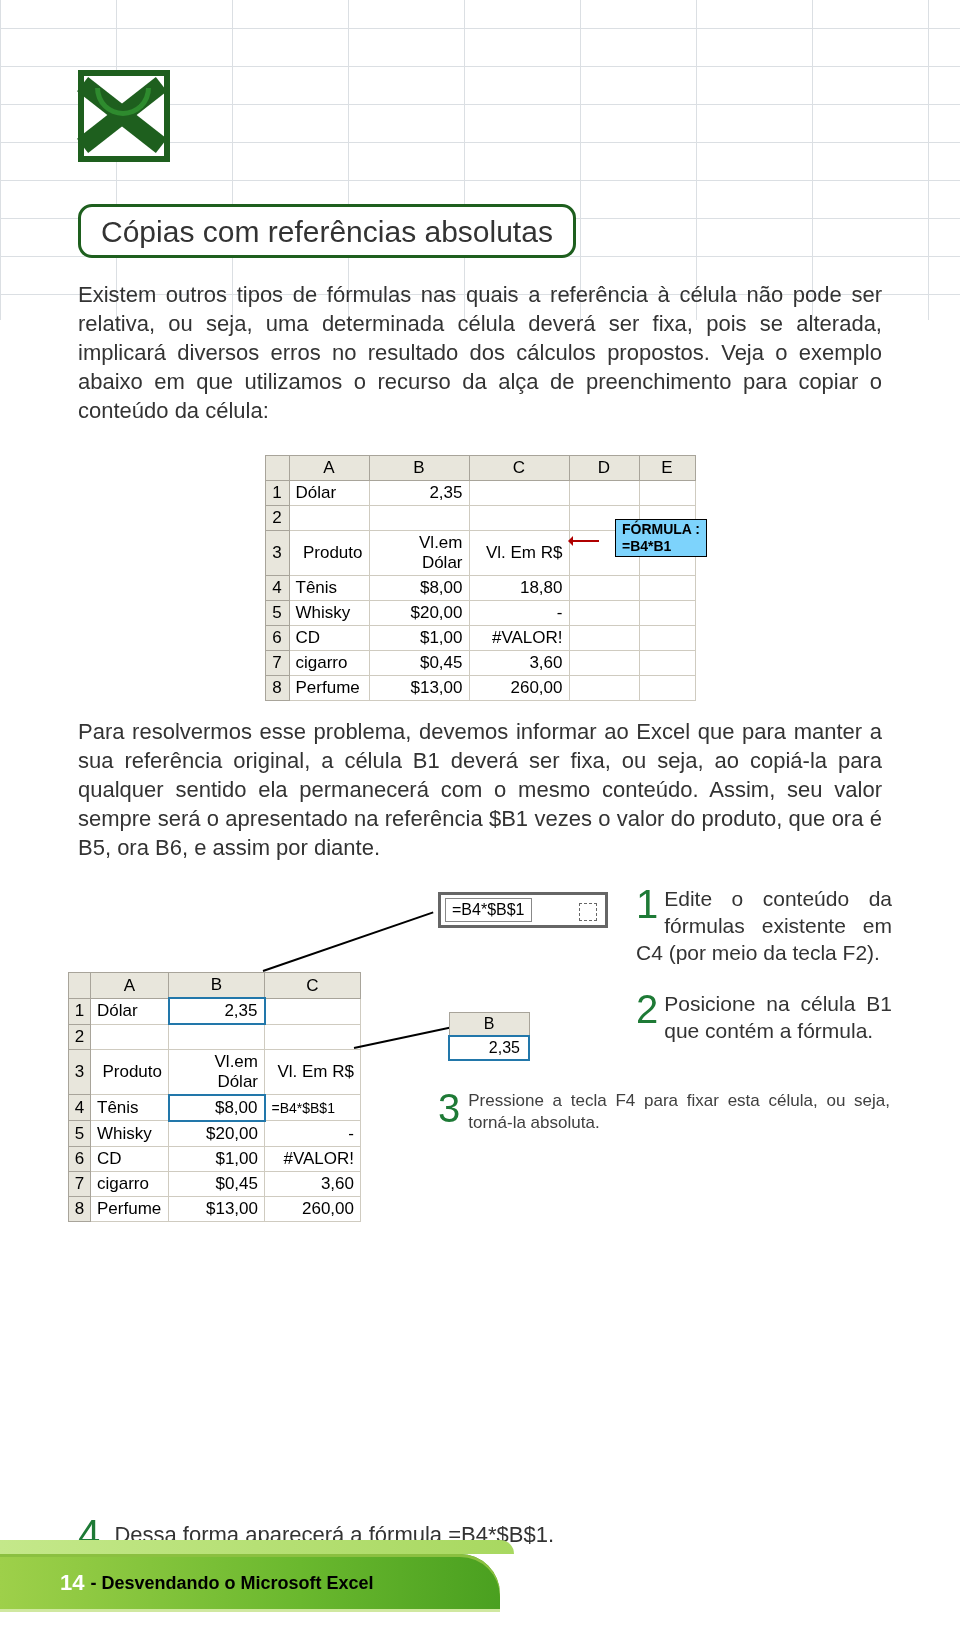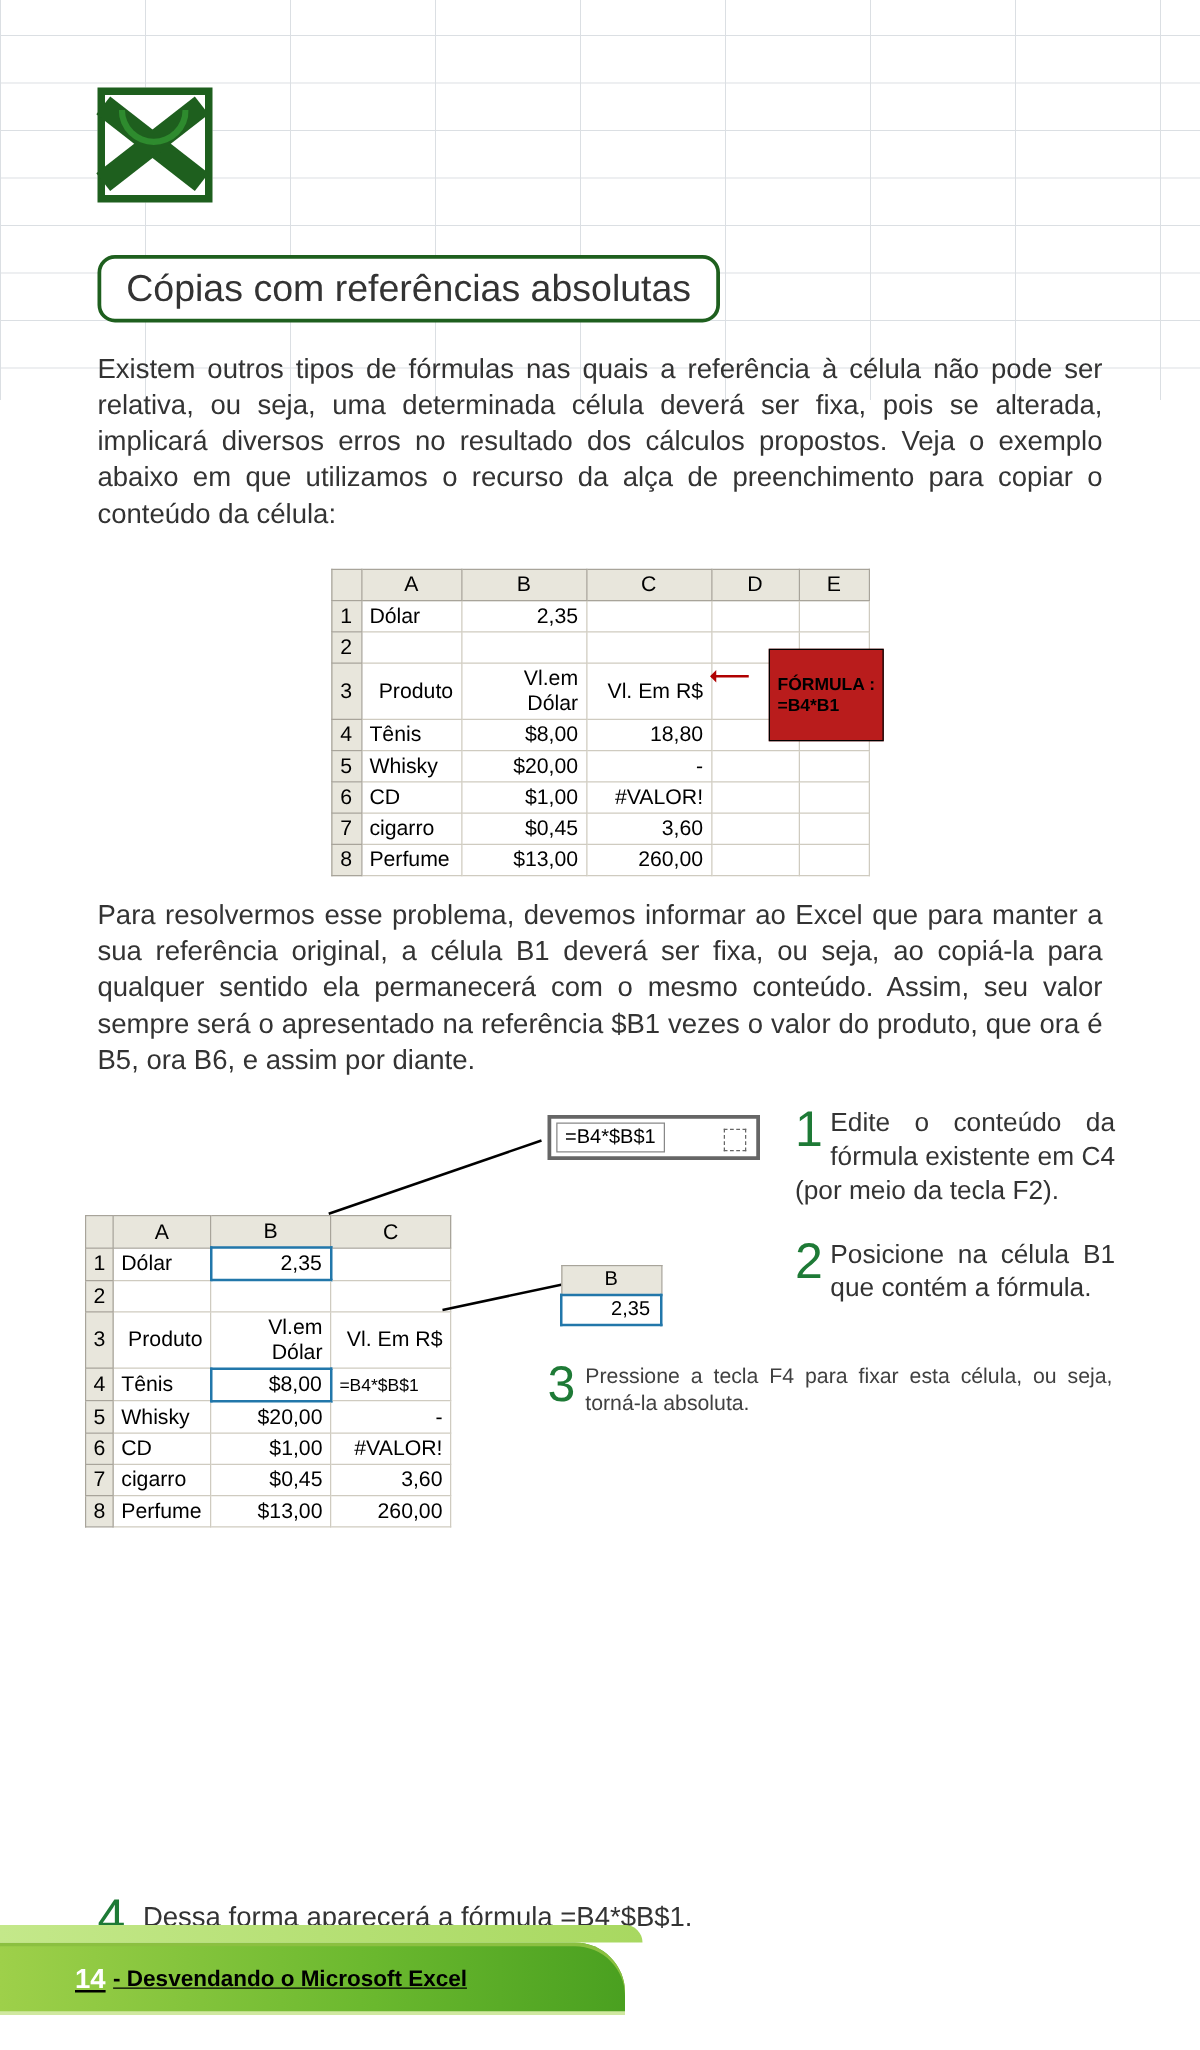--- a/index.html
+++ b/index.html
@@ -101,24 +101,24 @@
   .sheet .colB { width: 100px; }
   .sheet .colC { width: 100px; }
   .sheet .colD { width: 70px; }
   .sheet .colE { width: 56px; }
   .r { text-align: right; }
   .sheet1-wrap { position: relative; width: 450px; margin: 30px auto 0 auto; }
   .tooltip {
     position: absolute;
     right: -2px; top: 64px;
     border: 1px solid #000;
-    background: #b91c1c;
+    background: #7dd3fc;
     font-size: 14px;
     font-weight: bold;
-    padding: 19px 6px;
+    padding: 1px 6px;
     line-height: 1.2;
   }
   .arrow {
     position: absolute;
     right: 106px; top: 85px;
     width: 30px; height: 2px;
     background: #b00000;
   }
   .arrow::before {
     content: '';
@@ -245,21 +245,20 @@
     position: absolute;
     left: 0; bottom: 28px;
     width: 500px;
     height: 58px;
     background: linear-gradient(to right, #9ed04a 0%, #6ab82e 60%, #4aa020 100%);
     border-radius: 0 40px 0 0;
     display: flex;
     align-items: center;
     padding-left: 60px;
     box-shadow: 0 -3px 0 #d0e8a0 inset, 0 3px 0 #8bc040 inset;
-    text-decoration: underline;
   }
   .footer-tab .pg {
     color: #fff;
     font-size: 22px;
     font-weight: bold;
     margin-right: 6px;
   }
   .footer-tab .ft {
     color: #000;
     font-size: 18px;
@@ -456,21 +455,21 @@
         <tr>
               <td>2,35</td>
             </tr>
       </tbody>
         </table>
     </div>
 
     <div class="steps-right">
       <div class="step">
         <span class="num">1</span>
-        <div class="txt">Edite o conteúdo da fórmula existente em C4 (por meio da tecla F2).</div>
+        <div class="txt">Edite o conteúdo da fórmulas existente em C4 (por meio da tecla F2).</div>
       </div>
       <div class="step">
         <span class="num">2</span>
         <div class="txt">Posicione na célula B1 que contém a fórmula.</div>
       </div>
     </div>
 
     <div class="step-wide">
       <span class="num">3</span>
       <div class="txt">Pressione a tecla F4 para fixar esta célula, ou seja, torná-la absoluta.</div>

